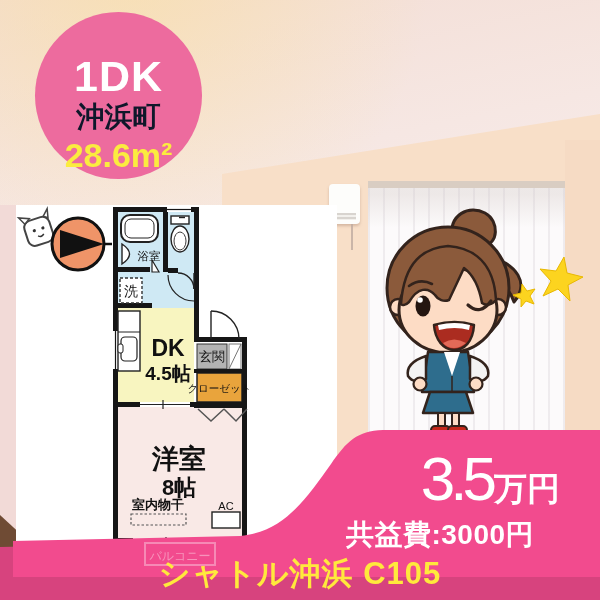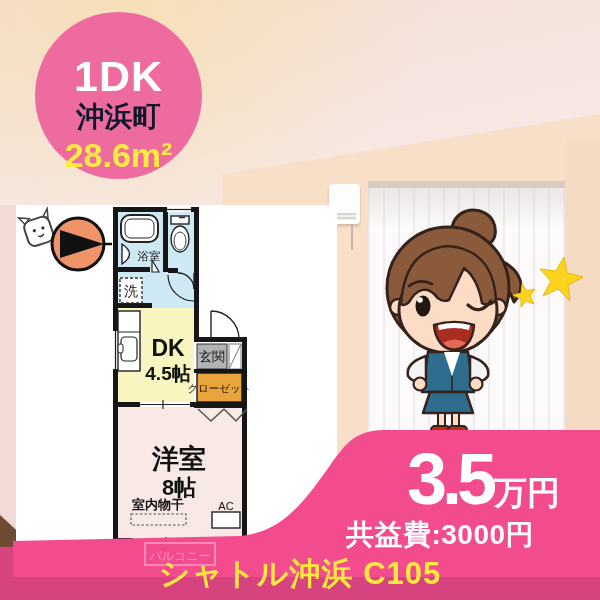--- a/index.html
+++ b/index.html
@@ -35,21 +35,21 @@
   #badge{left:35px;top:12px;width:167px;height:167px;border-radius:50%;
     background:#ed6b9e;display:flex;flex-direction:column;align-items:center;
     justify-content:center;text-align:center;}
   #badge .b1{color:#fff;font-size:43px;font-weight:800;line-height:46px;letter-spacing:1px;margin-top:37px;}
   #badge .b2{color:#0f172a;font-size:28px;font-weight:700;line-height:36px;}
   #badge .b3{color:#fbec3f;font-size:34px;font-weight:800;line-height:40px;}
 
   
   #price-block{right:40px;top:436px;width:240px;text-align:right;color:#fff;}
   #rent-line{display:flex;justify-content:flex-end;align-items:baseline;}
-  #rent-value{font-size:72px;font-weight:700;letter-spacing:-5px;line-height:86px;}
+  #rent-value{font-size:62px;font-weight:400;letter-spacing:-5px;line-height:86px;}
   #rent-unit{font-size:33px;font-weight:700;margin-left:2px;line-height:40px;}
   #common-fee{font-size:28px;font-weight:700;margin-top:-6px;letter-spacing:.5px;text-align:center;}
   #footer-name{left:0;top:553px;width:600px;text-align:center;color:#ffe93c;
     font-size:31px;font-weight:800;letter-spacing:1px;}
 
   svg text{font-family:"Liberation Sans","DejaVu Sans",sans-serif;}
 </style>
 </head>
 <body>
 

